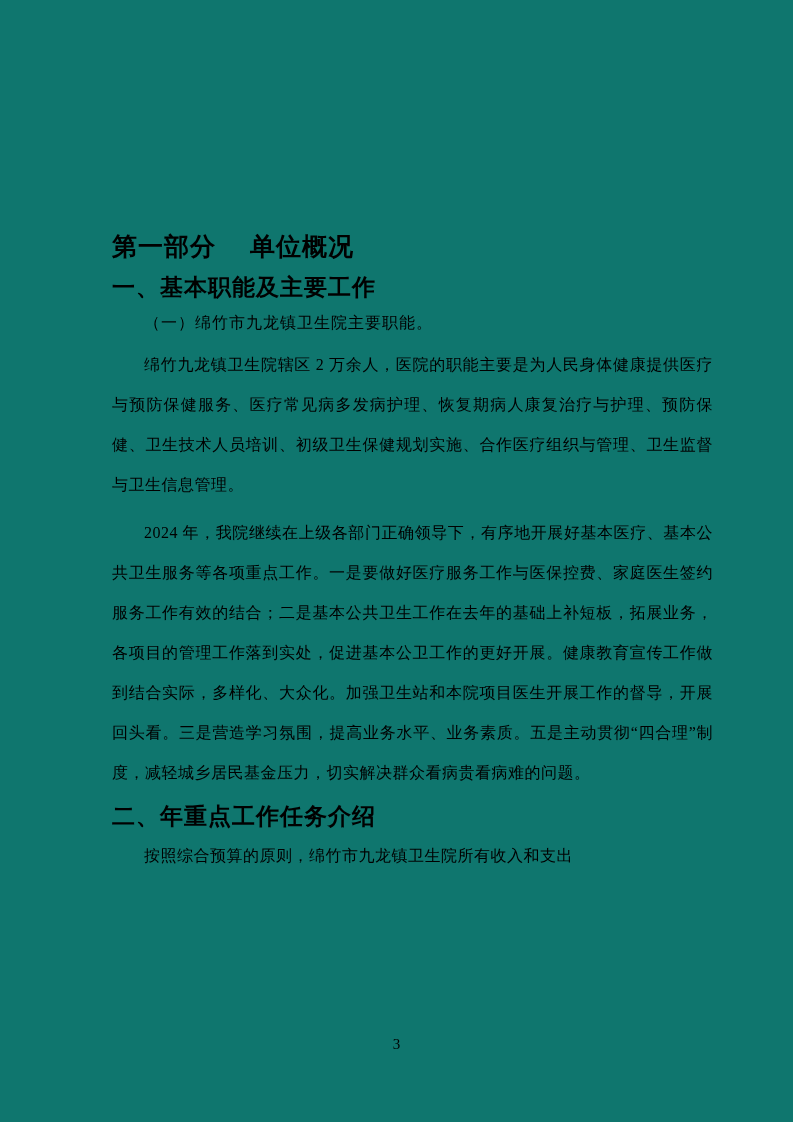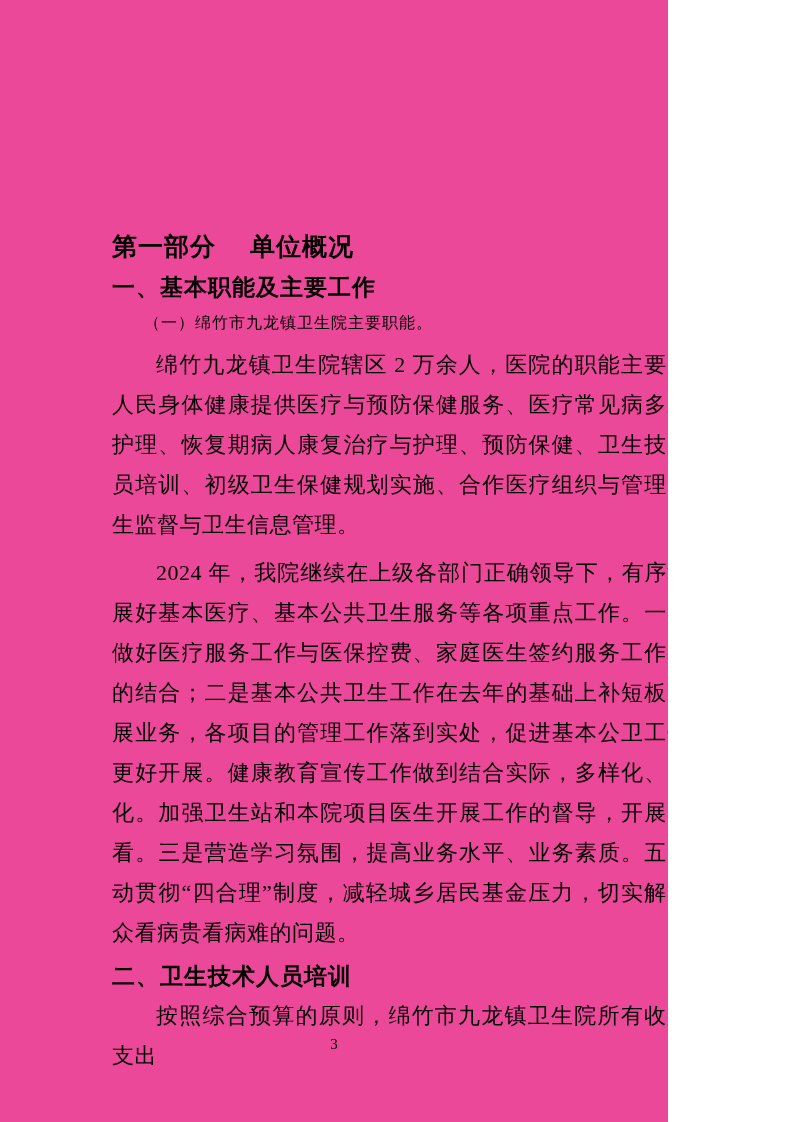--- a/index.html
+++ b/index.html
@@ -2,23 +2,23 @@
 <html><head>
 <meta charset="utf-8">
 <style>
   html, body {
     margin: 0;
     padding: 0;
     background: #ffffff;
   }
   .page {
     position: relative;
-    width: 668px;
+    width: 793px;
     height: 1122px;
-    background: #ec4899;
+    background: #0f766e;
     color: #000000;
     font-family: "Liberation Serif", "DejaVu Serif", serif;
     overflow: hidden;
   }
   .content {
     position: absolute;
     left: 112px;
     top: 230px;
     width: 601px;
   }
@@ -42,21 +42,21 @@
     letter-spacing: 1px;
   }
   .subheading {
     font-size: 16px;
     line-height: 32px;
     margin-bottom: 6px;
     text-indent: 2em;
     letter-spacing: 1px;
   }
   .paragraph {
-    font-size: 22px;
+    font-size: 16px;
     line-height: 40px;
     margin-bottom: 8px;
     text-indent: 2em;
     text-align: justify;
     text-align-last: left;
     letter-spacing: 0.5px;
   }
   .page-number {
     position: absolute;
     top: 1036px;
@@ -73,17 +73,17 @@
 <div class="page">
   <div class="content">
     <div class="part-heading">
       <span>第一部分</span><span class="part-title">单位概况</span>
     </div>
 
   <div class="heading1">一、基本职能及主要工作</div>
       <div class="subheading">（一）绵竹市九龙镇卫生院主要职能。</div>
       <div class="paragraph">绵竹九龙镇卫生院辖区 2 万余人，医院的职能主要是为人民身体健康提供医疗与预防保健服务、医疗常见病多发病护理、恢复期病人康复治疗与护理、预防保健、卫生技术人员培训、初级卫生保健规划实施、合作医疗组织与管理、卫生监督与卫生信息管理。</div>
       <div class="paragraph">2024 年，我院继续在上级各部门正确领导下，有序地开展好基本医疗、基本公共卫生服务等各项重点工作。一是要做好医疗服务工作与医保控费、家庭医生签约服务工作有效的结合；二是基本公共卫生工作在去年的基础上补短板，拓展业务，各项目的管理工作落到实处，促进基本公卫工作的更好开展。健康教育宣传工作做到结合实际，多样化、大众化。加强卫生站和本院项目医生开展工作的督导，开展回头看。三是营造学习氛围，提高业务水平、业务素质。五是主动贯彻“四合理”制度，减轻城乡居民基金压力，切实解决群众看病贵看病难的问题。</div>
-      <div class="heading1">二、卫生技术人员培训</div>
+      <div class="heading1">二、年重点工作任务介绍</div>
       <div class="paragraph">按照综合预算的原则，绵竹市九龙镇卫生院所有收入和支出</div>
     </div>
   <div class="page-number">3</div>
 </div>
 
 </body></html>

